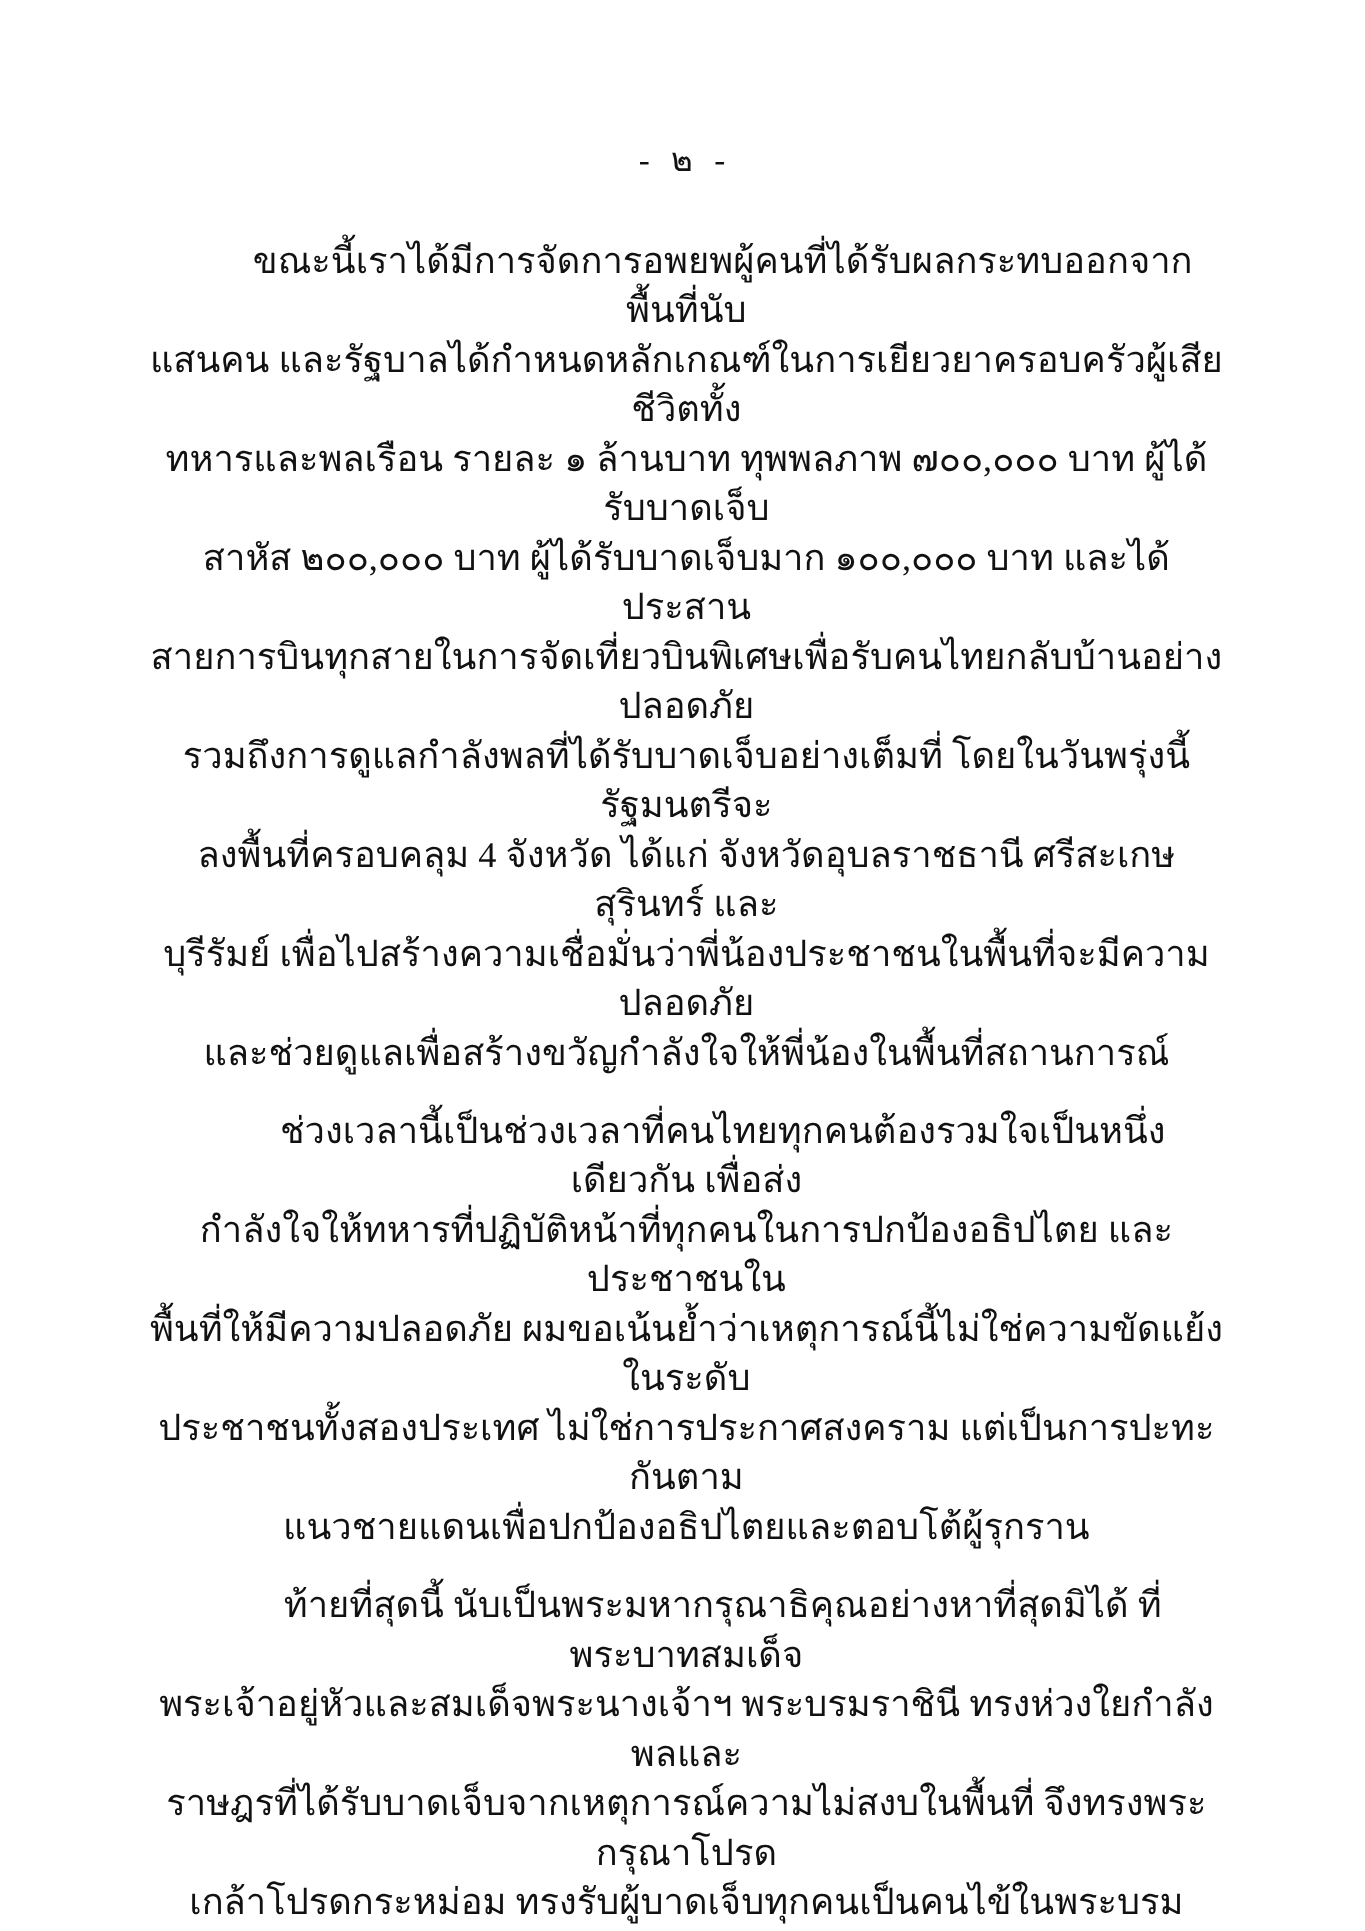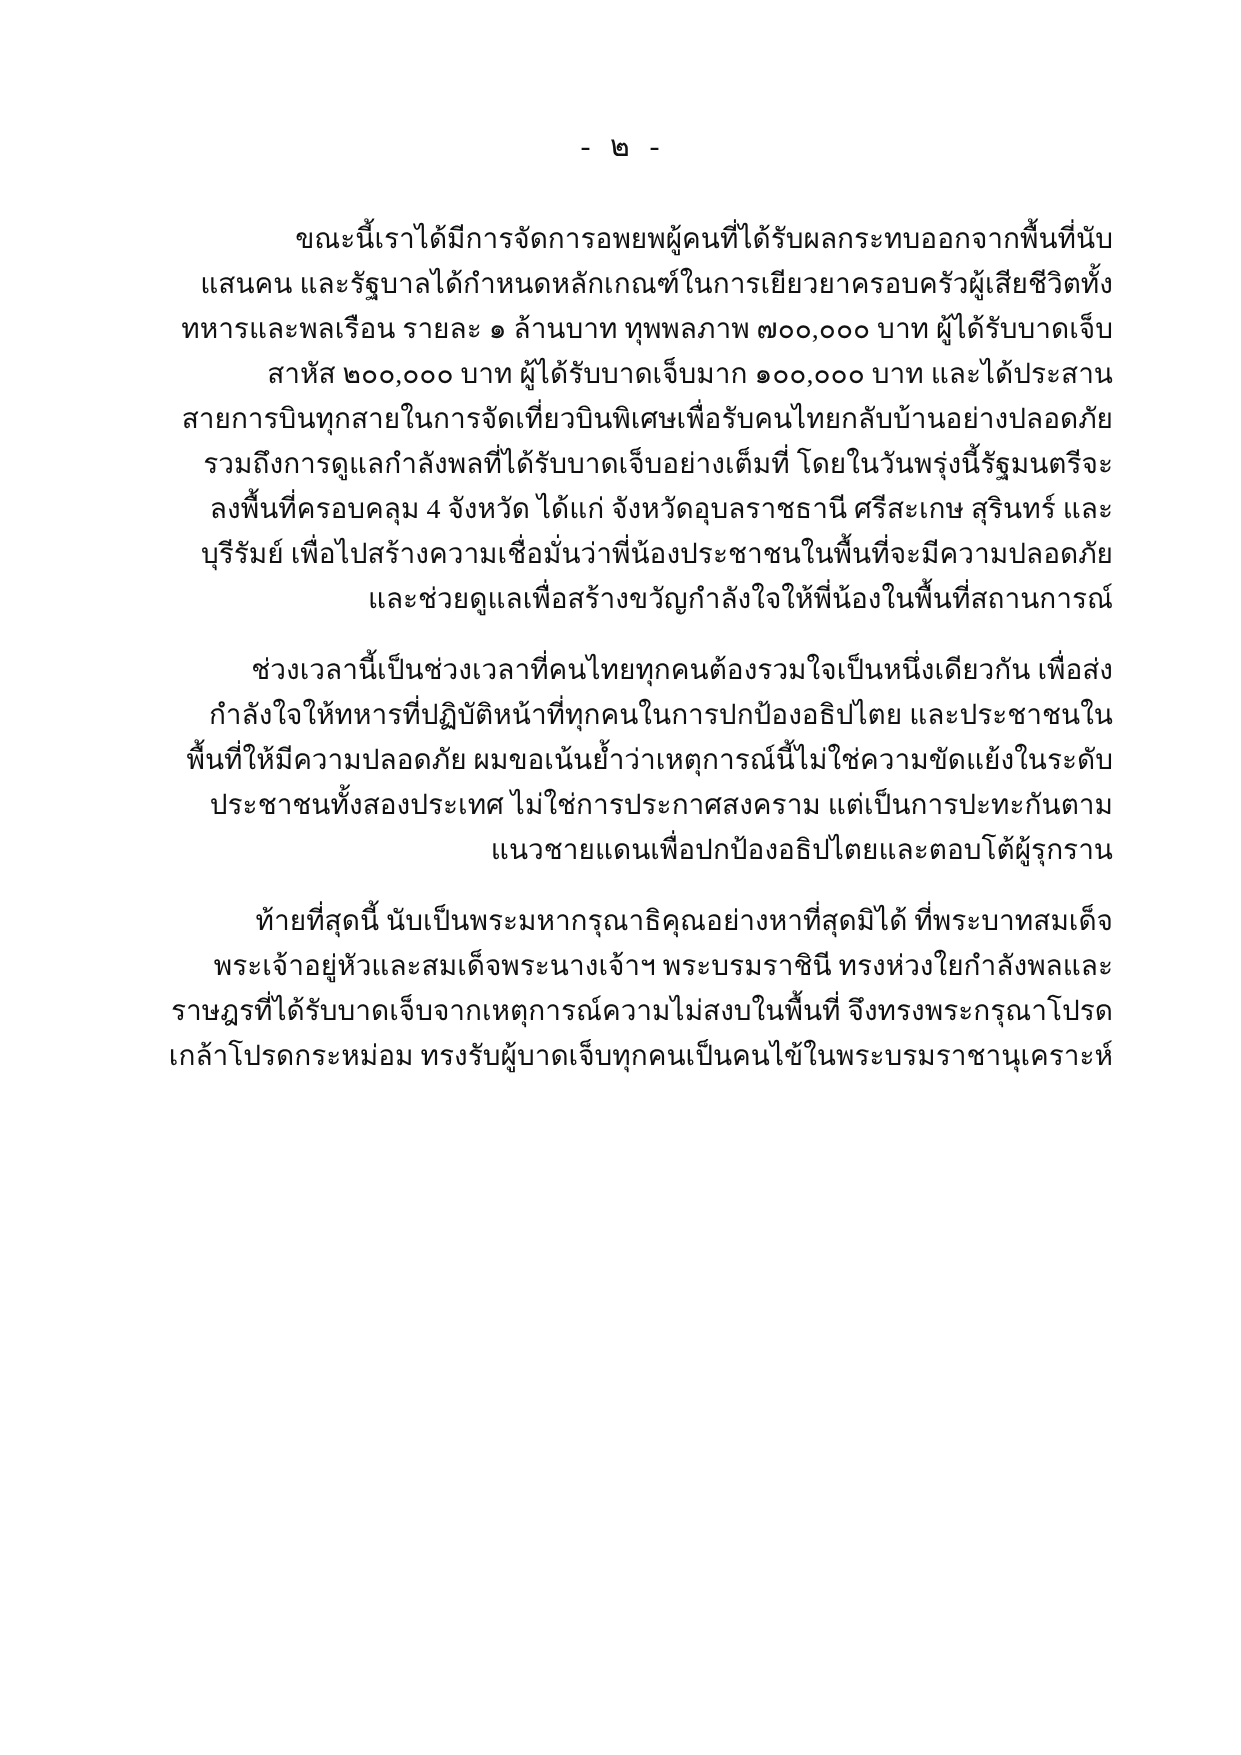--- a/index.html
+++ b/index.html
@@ -21,26 +21,26 @@
     text-align: center;
     font-size: 30px;
     line-height: 36px;
     letter-spacing: 6px;
     margin-bottom: 52px;
   }
   .doc-body {
     width: 978px;
   }
   .doc-body p {
-    font-size: 28px;
+    font-size: 33px;
     line-height: 45px;
     white-space: pre-line;
     text-indent: 66px;
     margin-bottom: 26px;
-    text-align: right;
+    text-align: center;
   }
 </style>
 </head>
 <body>
 
 <div class="page">
   <div class="page-number">- ๒ -</div>
 
   <div class="doc-body">
     <p>ขณะนี้เราได้มีการจัดการอพยพผู้คนที่ได้รับผลกระทบออกจากพื้นที่นับ

